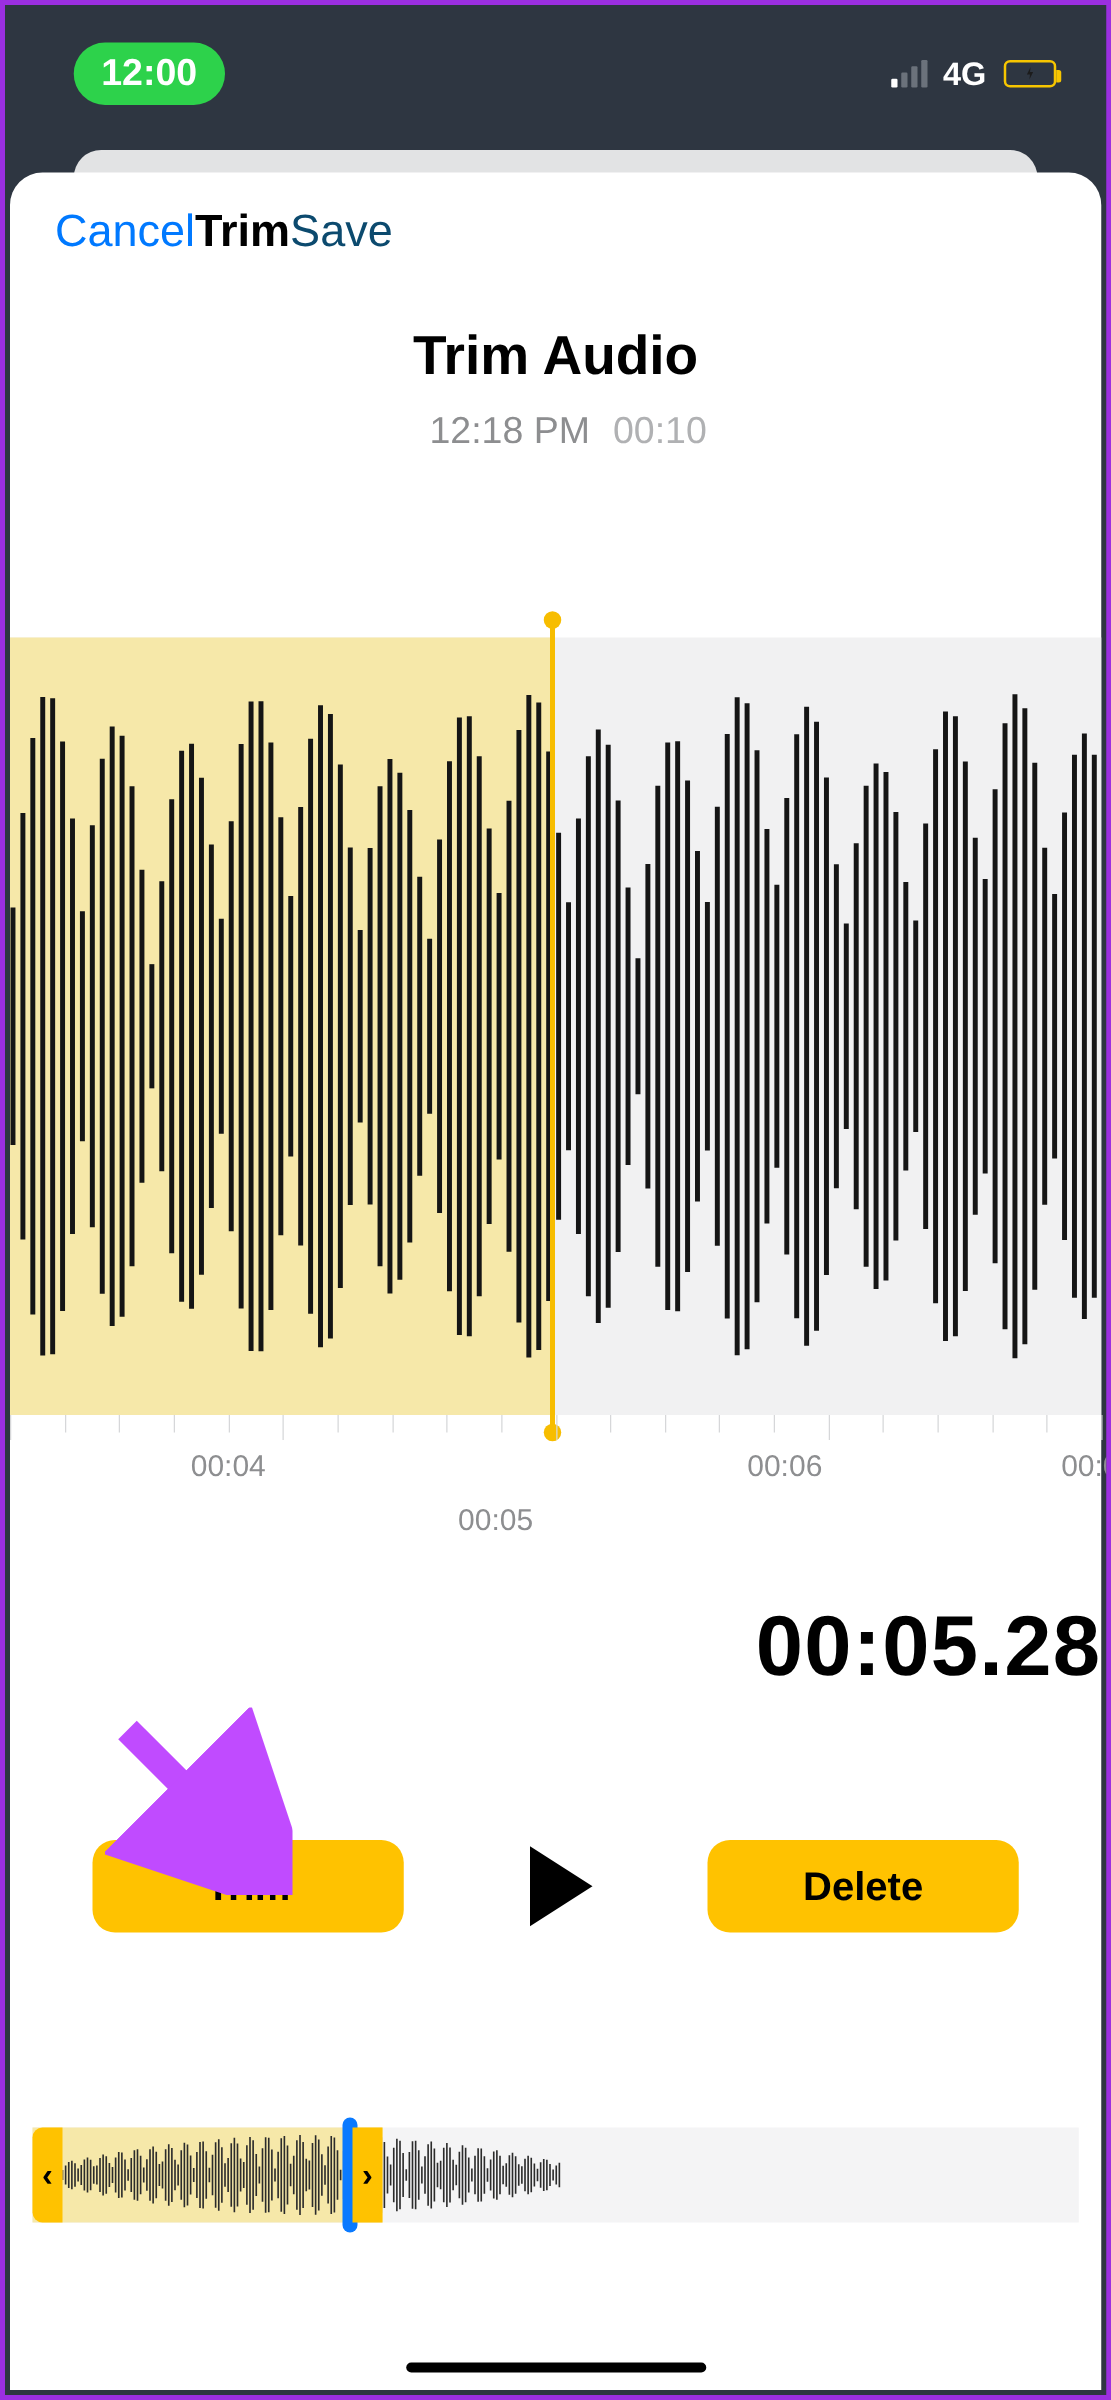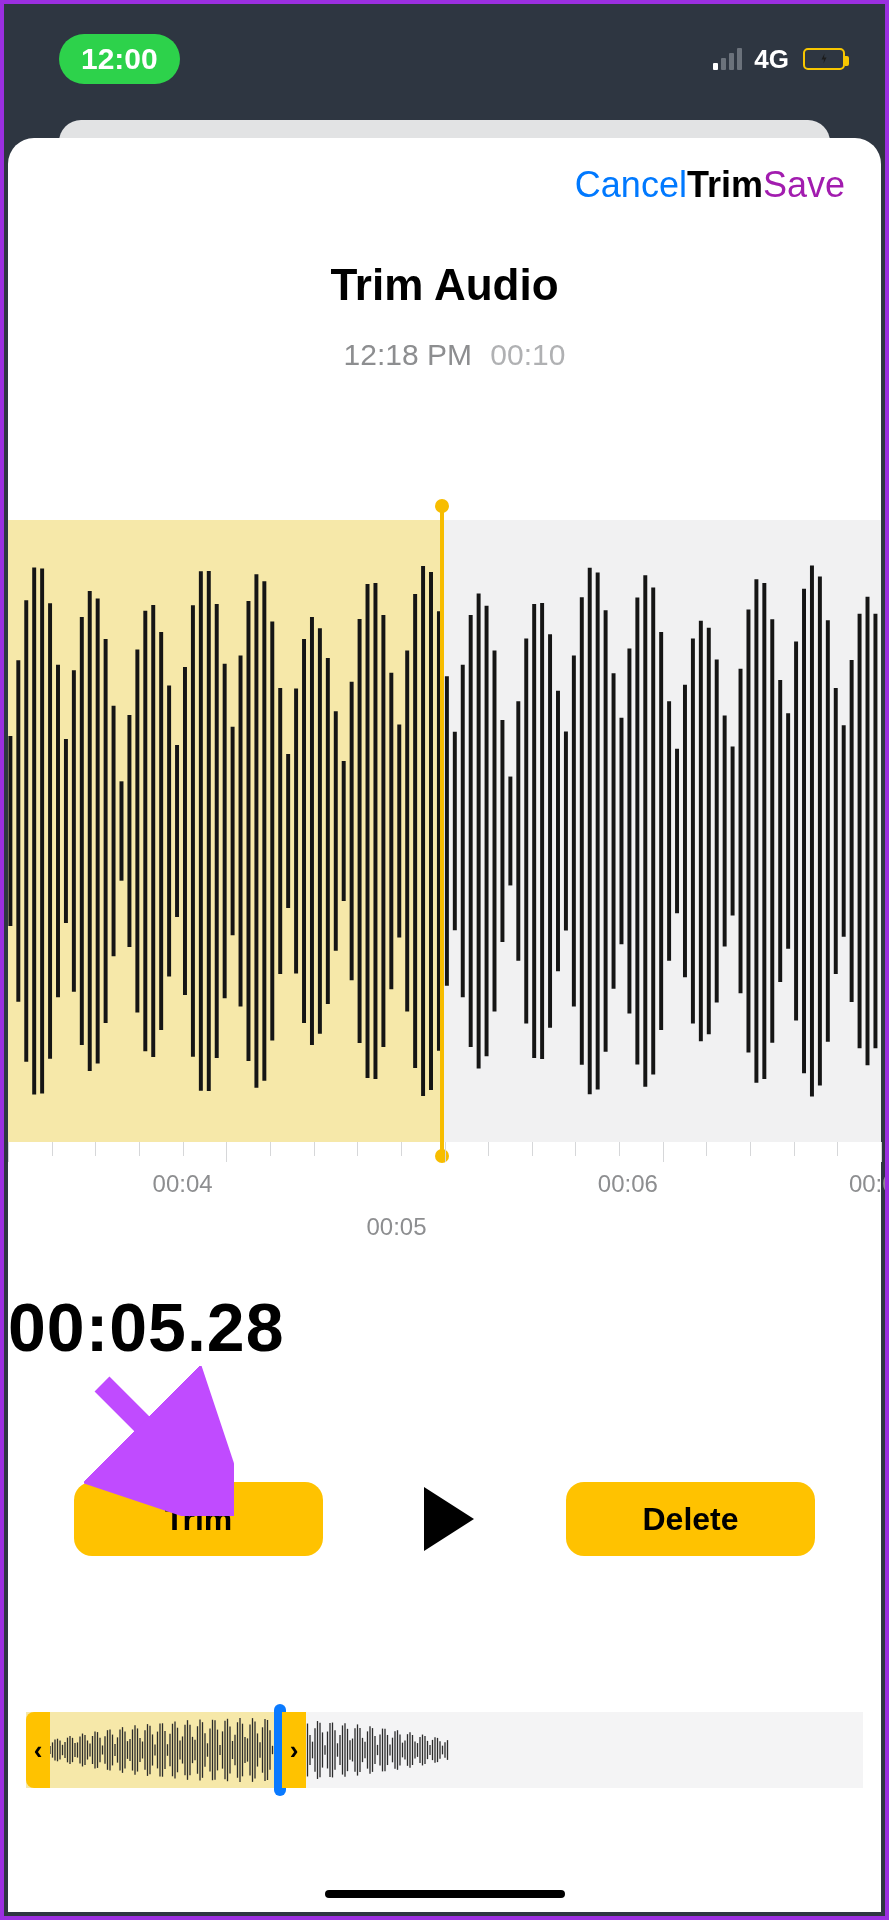--- a/index.html
+++ b/index.html
@@ -58,30 +58,30 @@
   
   .sheet {
     position: absolute;
     left: 4px; right: 4px; top: 134px; bottom: 4px;
     background: #fff;
     border-radius: 26px 26px 0 0;
     display: flex; flex-direction: column;
   }
 
   .nav {
-    display:flex; align-items:center; justify-content:flex-end;
+    display:flex; align-items:center; justify-content:flex-start;
     padding: 26px 36px 8px 36px;
     font-size: 36px;
   }
   .nav .cancel { color:#0079ff; font-weight:400; }
   .nav .title  { color:#000; font-weight:700; }
-  .nav .save   { color:#a21caf; font-weight:400; }
+  .nav .save   { color:#0c4a6e; font-weight:400; }
 
   .rec-title { text-align:center; font-size:44px; font-weight:800; margin-top:46px; }
-  .rec-sub   { text-align:center; font-size:30px; color:#8d8e90; margin-top:28px;padding-left:20px; }
+  .rec-sub   { text-align:center; font-size:30px; color:#8d8e90; margin-top:18px;padding-left:20px; }
   .rec-sub .dur { color:#b0b1b3; margin-left:10px; }
 
   
   .wave-wrap {
     position: relative;
     margin-top: 148px;
     height: 622px;
     background: #f1f1f2;
   }
   .selection {
@@ -105,21 +105,21 @@
   }
   .ticks .tick {
     position:absolute; top:0; width:1px; height:14px; background:#d6d7d9;
   }
   .time-labels {
     position:relative; height:40px; font-size:24px; color:#8d8e90;
   }
   .time-labels span { position:absolute; transform:translateX(-50%); }
 
   .big-time {
-    text-align:left; font-size:68px; font-weight:800; letter-spacing:1px;
+    text-align:right; font-size:68px; font-weight:800; letter-spacing:1px;
     margin-top:78px;
   }
 
   
   .arrow {
     position:absolute; left:80px; top:1362px; width:150px; height:150px;
     pointer-events:none;
   }
 
   

